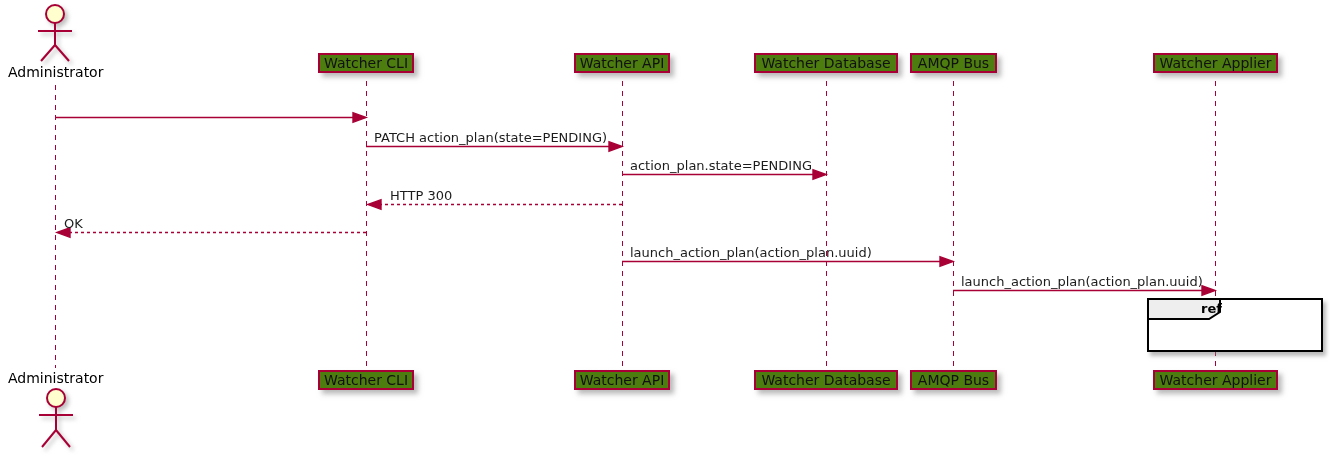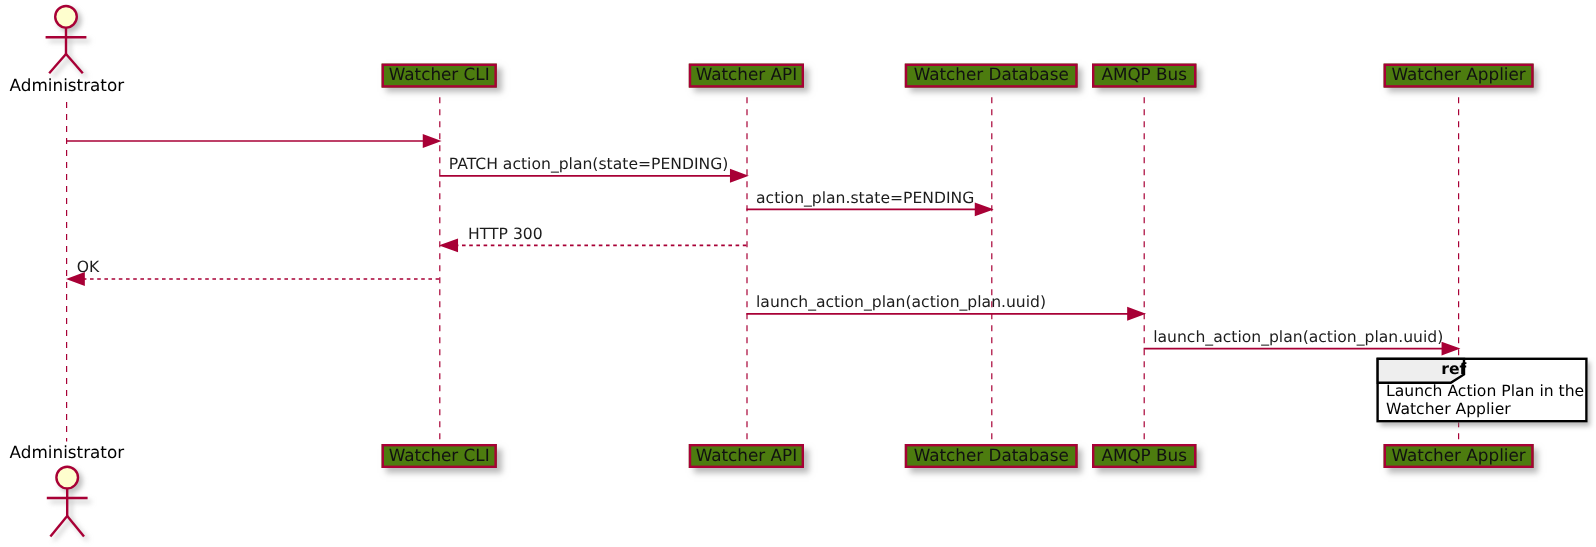--- a/index.html
+++ b/index.html
@@ -136,21 +136,20 @@
   <div class="msg" style="left:390px; top:188px;">HTTP 300</div>
   <div class="msg" style="left:64px;  top:216px;">OK</div>
   <div class="msg" style="left:630px; top:245px;">launch_action_plan(action_plan.uuid)</div>
   <div class="msg" style="left:961px; top:274px;">launch_action_plan(action_plan.uuid)</div>
 
   <div class="ref-box">
     <svg class="ref-tab" width="76" height="23">
       <path d="M1,1 H73 V14 L62,21 H1 Z" fill="#EEEEEE" stroke="#000000" stroke-width="2"></path>
     </svg>
     <div class="ref-keyword">ref</div>
-    <div class="ref-text">Launch Action Plan in the Watcher Applier</div>
   </div>
 
   <div class="pbox" style="left:318px; top:370px; width:96px;">Watcher CLI</div>
   <div class="pbox" style="left:574px; top:370px; width:96px;">Watcher API</div>
   <div class="pbox" style="left:754px; top:370px; width:144px;">Watcher Database</div>
   <div class="pbox" style="left:910px; top:370px; width:87px;">AMQP Bus</div>
   <div class="pbox" style="left:1153px; top:370px; width:125px;">Watcher Applier</div>
 
   <div class="actor-label" style="left:8px; top:370px;">Administrator</div>
 

